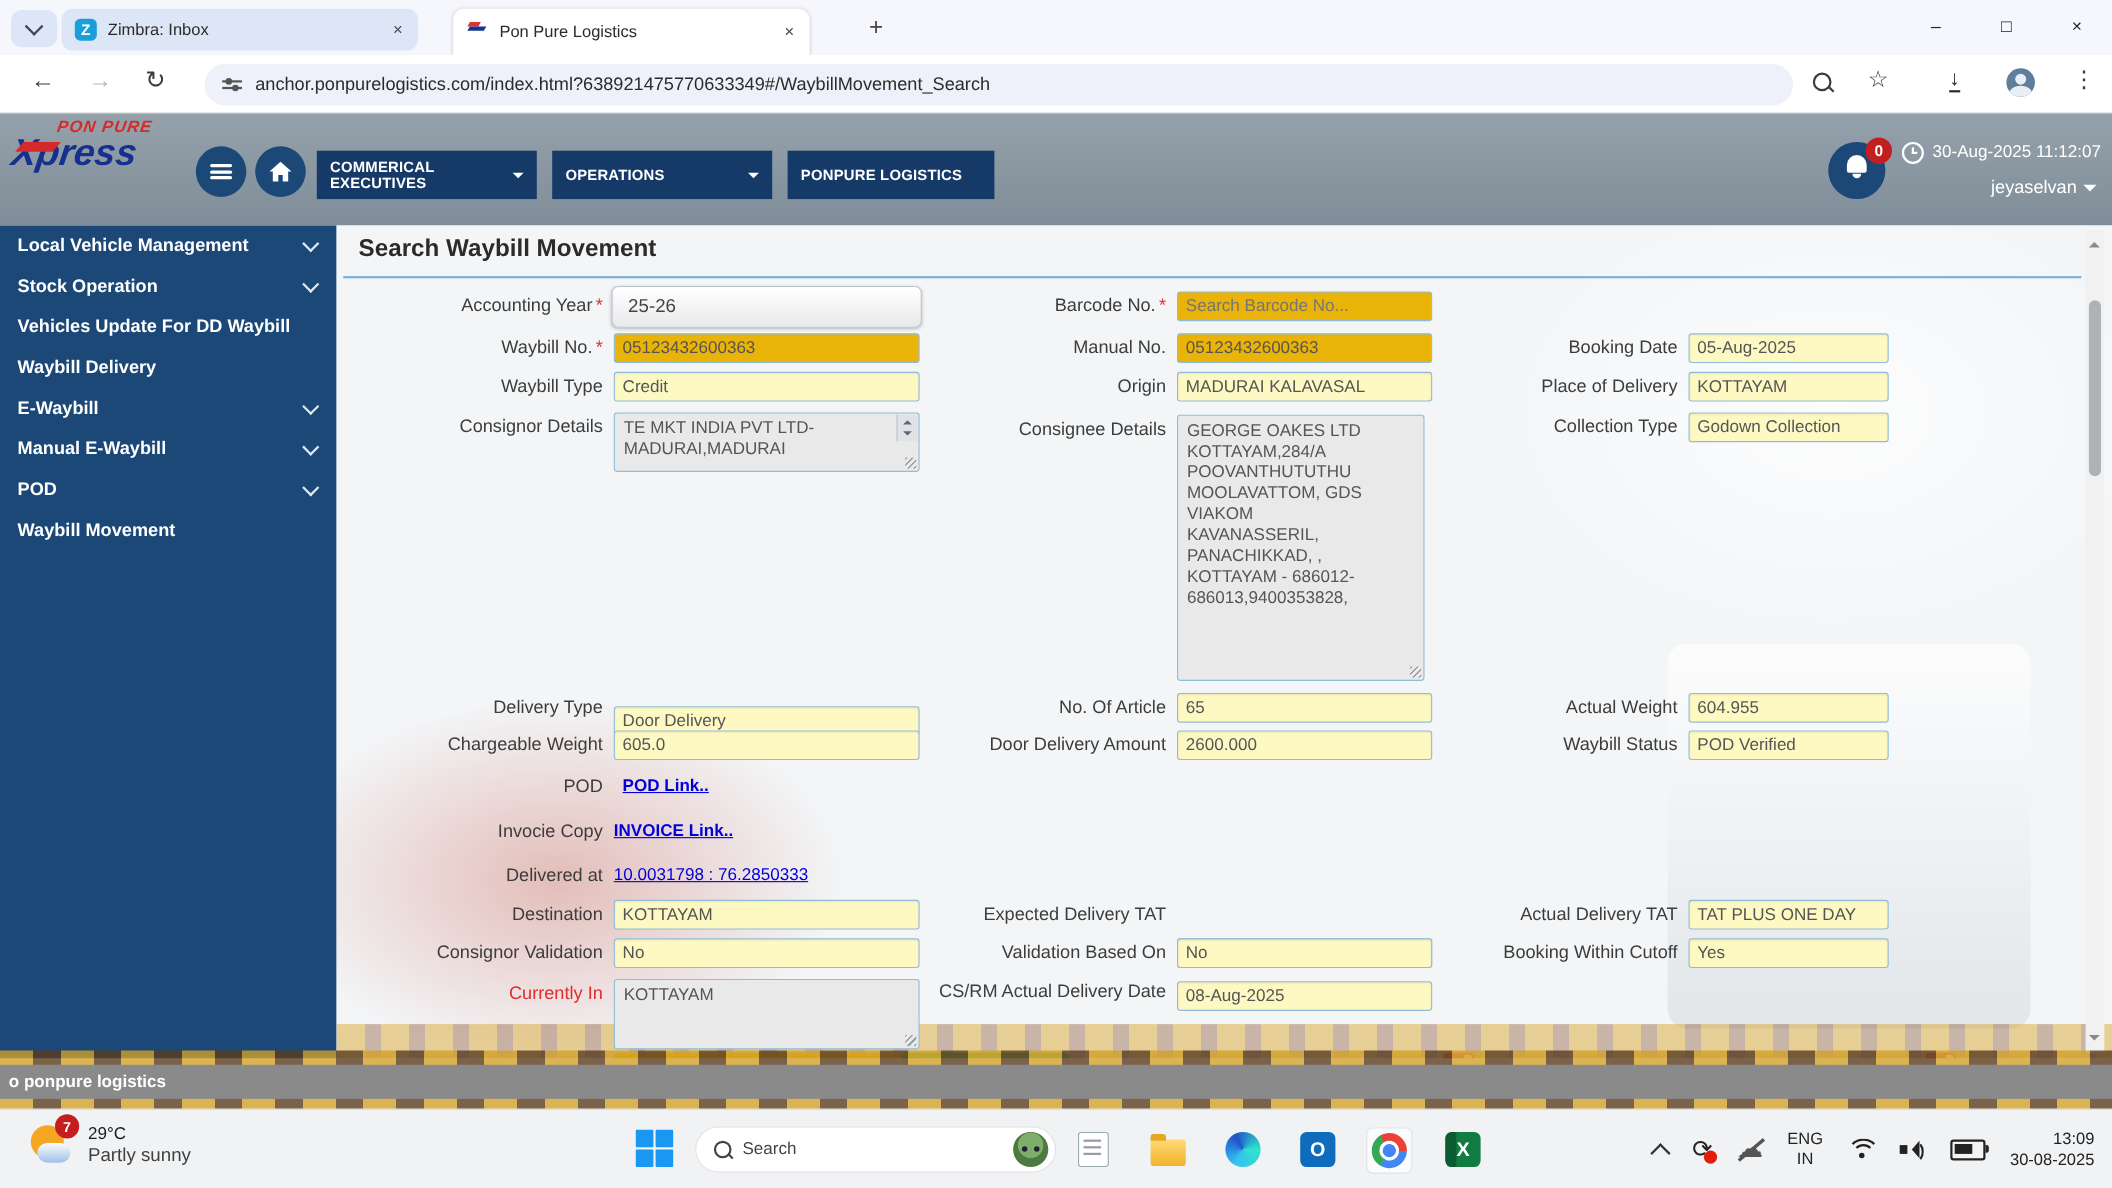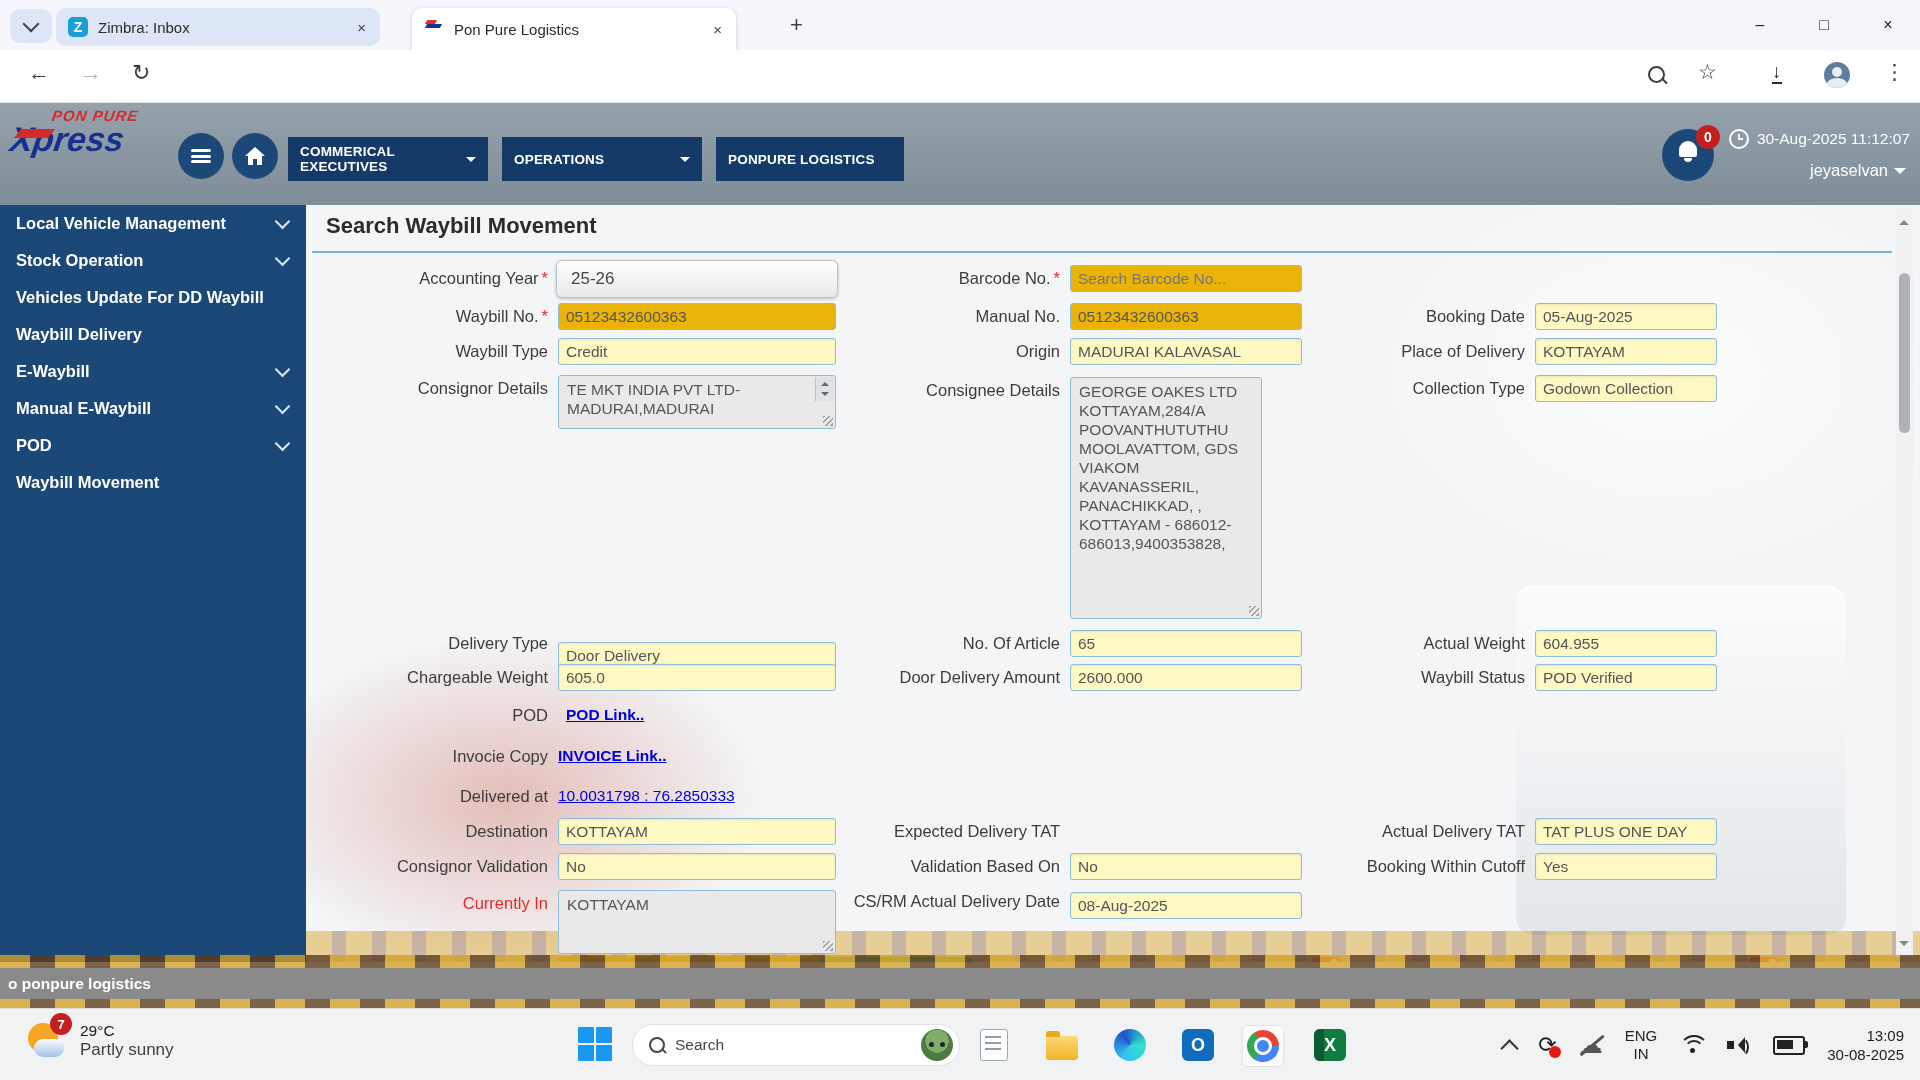--- a/index.html
+++ b/index.html
@@ -180,20 +180,29 @@
       <span>–</span>
       <span>□</span>
       <span>×</span>
     </div>
   </div>
 
   <div class="toolbar"></div>
   <span class="navic" style="left:28px">←</span>
   <span class="navic" style="left:80px;color:#b6b9bd">→</span>
   <span class="navic" style="left:132px">↻</span>
+  <div class="urlpill">
+    <span class="tuneic">
+        <i></i>
+        <i></i>
+        <b></b>
+        <b></b>
+      </span>
+    <span class="urltext">anchor.ponpurelogistics.com/index.html?638921475770633349#/WaybillMovement_Search</span>
+  </div>
   <span class="mag" style="left:1648px;top:66px"></span>
   <span class="navic" style="left:1698px;font-size:21px">☆</span>
   <span class="dl" style="left:1772px">↓</span>
   <span class="avatar" style="left:1824px"></span>
   <span class="navic" style="left:1884px;font-size:21px">⋮</span>
 
   <div class="appheader">
     <div class="logo">
       <div class="swoosh"></div>
       <div class="l1">PON PURE</div>
@@ -295,21 +304,21 @@
     <input class="inp ro c1i" style="top: 133px;" value="Credit">
     <label class="lbl c2l" style="top:133px"><span>Origin</span></label>
     <input class="inp ro c2i" style="top: 133px;" value="MADURAI KALAVASAL">
     <label class="lbl c3l" style="top:133px"><span>Place of Delivery</span></label>
     <input class="inp ro c3i" style="top: 133px;" value="KOTTAYAM">
 
     <label class="lbl c1l" style="top:170px"><span>Consignor Details</span></label>
     <div class="ta" style="left:252px;top:170px;width:278px;height:54px;padding-right:24px"><span>TE MKT INDIA PVT LTD-
 MADURAI,MADURAI</span><span class="spin"><i class="u"></i><i class="d"></i></span><span class="rz"></span></div>
     <label class="lbl c2l" style="top:172px"><span>Consignee Details</span></label>
-    <div class="ta" style="left:764px;top:172px;width:192px;height:242px"><span>GEORGE OAKES LTD
+    <div class="ta" style="left:764px;top:172px;width:225px;height:242px"><span>GEORGE OAKES LTD
 KOTTAYAM,284/A
 POOVANTHUTUTHU
 MOOLAVATTOM, GDS
 VIAKOM
 KAVANASSERIL,
 PANACHIKKAD, ,
 KOTTAYAM - 686012-
 686013,9400353828,</span><span class="rz"></span></div>
     <label class="lbl c3l" style="top:170px"><span>Collection Type</span></label>
     <input class="inp ro c3i" style="top: 170px;" value="Godown Collection">

